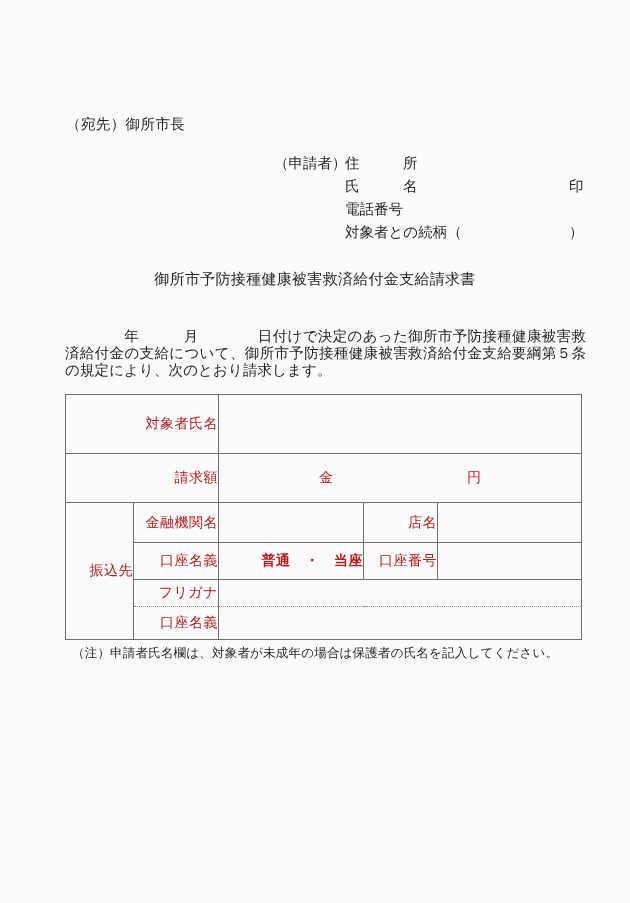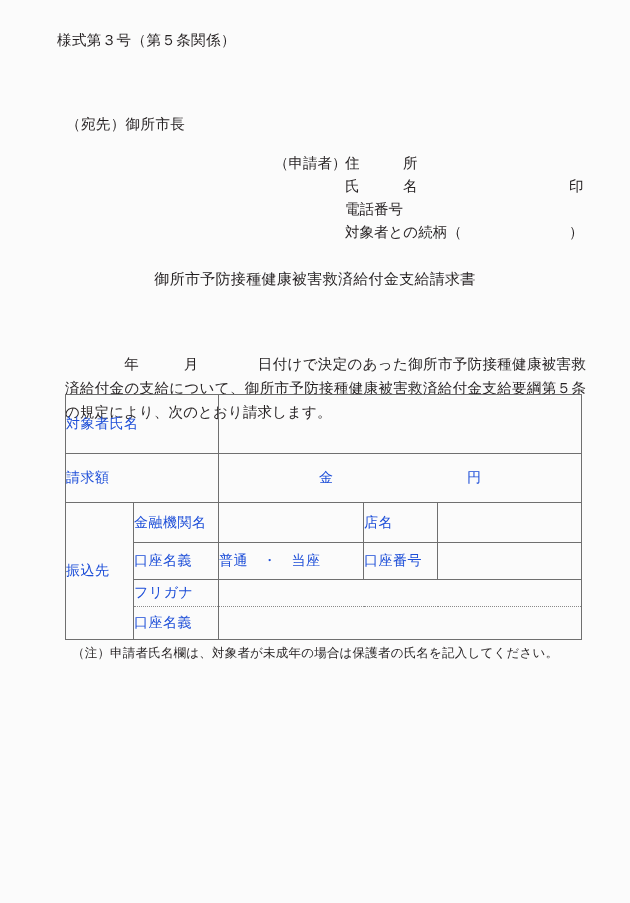--- a/index.html
+++ b/index.html
@@ -92,43 +92,42 @@
     line-height: 1;
   }
 
   
   .body-text {
     position: absolute;
     left: 65px;
     top: 328px;
     width: 521px;
     font-size: 14.5px;
-    line-height: 24px;
+    line-height: 17px;
     white-space: pre-wrap;
     text-align: justify;
     letter-spacing: 0.1px;
-    margin-top: 24px;
   }
 
   
   .form-table {
     position: absolute;
     left: 65px;
     top: 394px;
     width: 516px;
     border-collapse: collapse;
     table-layout: fixed;
     font-size: 14px;
   }
   .form-table td {
     border: 1px solid #6f6f6f;
     padding: 0;
-    text-align: left;
+    text-align: right;
     vertical-align: middle;
-    color: #1d4ed8;
+    color: #b91c1c;
   }
   .cell-label { font-size: 14px; letter-spacing: 0.5px; }
   .cell-blank { }
 
   .row-name td { height: 58px; }
   .row-amount td { height: 48px; }
   .row-bank td { height: 39px; }
   .row-type td { height: 36px; }
   .row-furigana td { height: 26px; }
   .row-holder td { height: 32px; }
@@ -146,39 +145,38 @@
     top: 50%;
     transform: translateY(-50%);
   }
   .amount-yen-unit {
     position: absolute;
     left: 248px;
     top: 50%;
     transform: translateY(-50%);
   }
 
-  .deposit-options { letter-spacing: 0.5px; white-space: pre; }
+  .deposit-options { letter-spacing: 0.5px; white-space: pre; font-weight: bold; }
 
   
   .footnote {
     position: absolute;
     left: 72px;
     top: 647px;
     font-size: 12.5px;
     letter-spacing: 0.2px;
     line-height: 1;
     white-space: pre;
   }
 </style>
 </head>
 <body>
 
 <div class="page">
 
-  <div class="abs form-no">様式第３号（第５条関係）</div>
 
 
   <div class="abs addressee">（宛先）御所市長</div>
 
   <div class="applicant">
     <div class="applicant-row">
       <span class="applicant-tag">（申請者）</span>
       <span class="applicant-field">住　　　所</span>
     </div>
     <div class="applicant-row">

